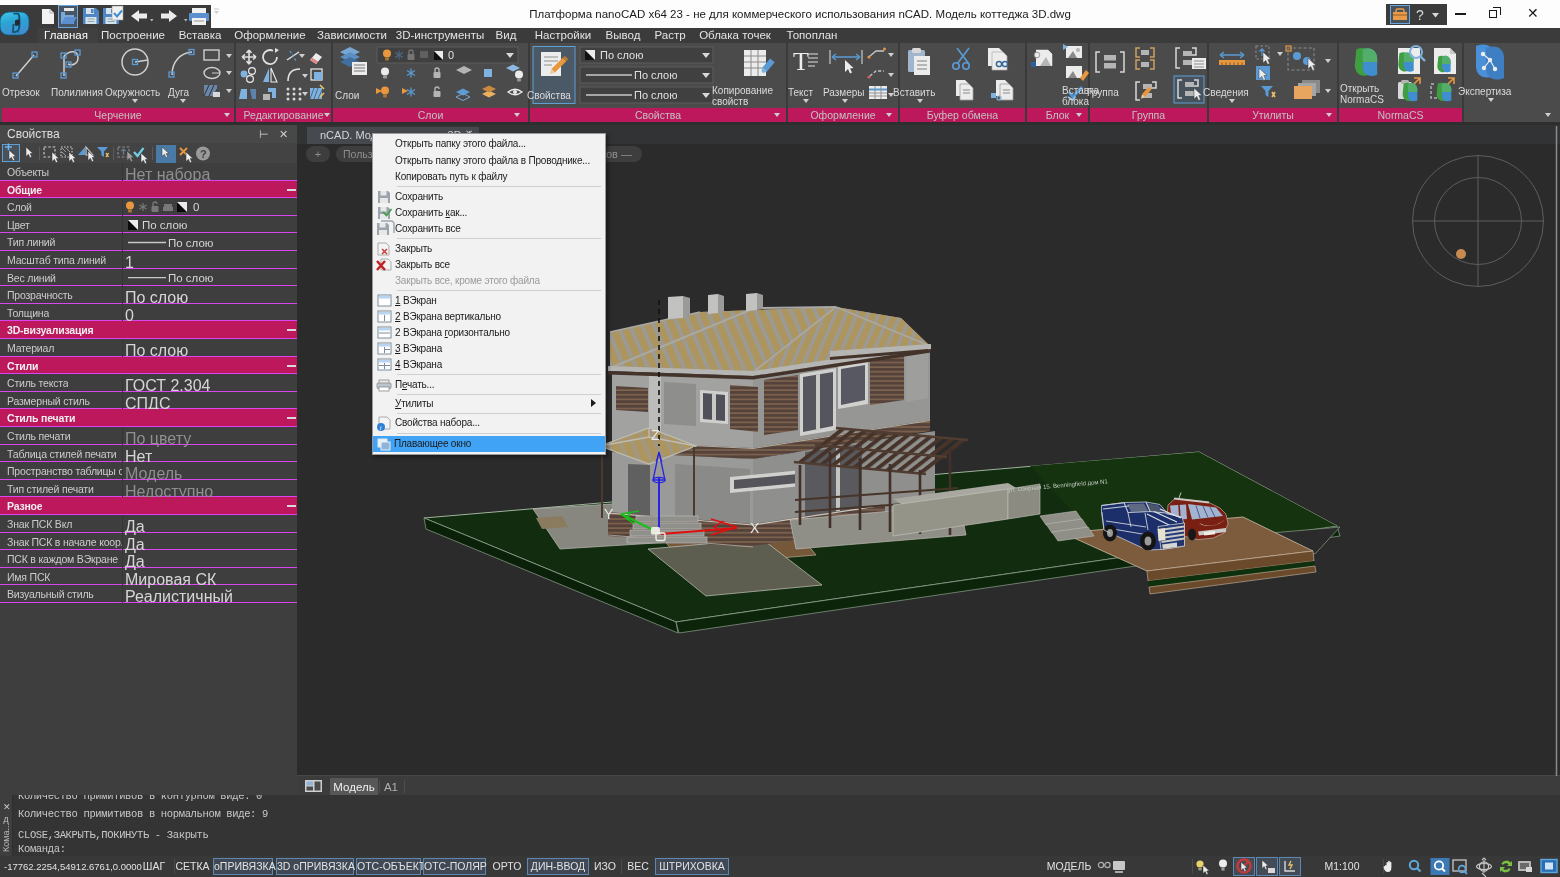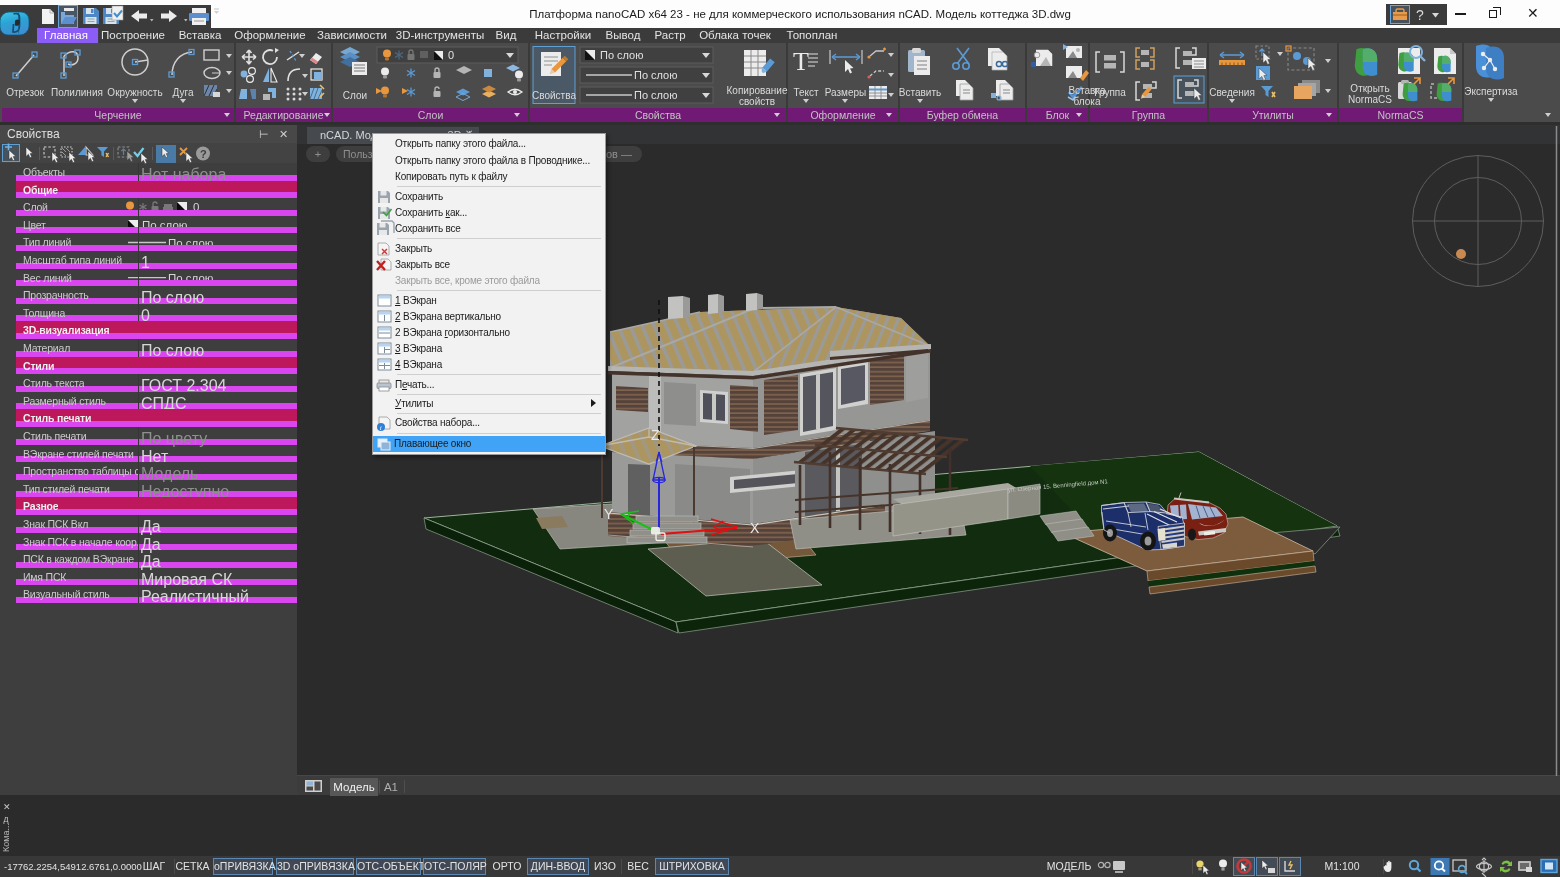--- a/index.html
+++ b/index.html
@@ -6,33 +6,33 @@
 #stage{position:relative;width:1560px;height:877px}
 
 #titlebar{position:absolute;left:0;top:0;width:1560px;height:28px;background:#fdfdfd}
 #qat{position:absolute;left:0;top:5px;width:211px;height:23px;background:#3b3b3b}
 #logoblock{position:absolute;left:0;top:5px;width:37px;height:38px;background:#3b3b3b}
 #title-text{position:absolute;left:0;top:8px;width:1600px;text-align:center;font-size:11.5px;color:#1a1a1a}
 #rstrip{position:absolute;left:1386px;top:4px;width:61px;height:21px;background:#3b3b3b}
 
 #tabrow{position:absolute;left:0;top:28px;width:1560px;height:15px;background:#3b3b3b}
 .rtab{position:absolute;top:28px;height:15px;font-size:11.5px;color:#e4e4e4;text-align:center;line-height:15px;white-space:nowrap;transform:translateX(-50%)}
-.rtab.active{background:#8b5cf6;color:#fff}
+.rtab.active{background:#404040;color:#fff}
 
 #ribbon{position:absolute;left:0;top:43px;width:1560px;height:79px;background:#4b4b4b}
-#ribbon .glabel{position:absolute;top:65px;height:14px;font-size:10.5px;color:#c2c2c2;text-align:center;line-height:14px;background:#701a75}
+#ribbon .glabel{position:absolute;top:65px;height:14px;font-size:10.5px;color:#c2c2c2;text-align:center;line-height:14px;background:#be185d}
 .gsep{position:absolute;top:0;width:2px;height:79px;background:#3a3a3a}
 #ribbonedge{position:absolute;left:0;top:122px;width:1560px;height:3px;background:#2e2e2e}
-.itext{position:absolute;font-size:10px;color:#dadada;text-align:center;line-height:11px;white-space:normal}
+.itext{position:absolute;font-size:10px;color:#dadada;text-align:left;line-height:11px;white-space:normal}
 .dd{position:absolute;width:0;height:0;border-left:3.5px solid transparent;border-right:3.5px solid transparent;border-top:4px solid #cfcfcf}
 
 #props{position:absolute;left:0;top:125px;width:297px;height:670px;background:#3e3e3e}
 #props .ptitle{position:absolute;left:0;top:0;width:297px;height:18px;background:#484848;color:#dedede;font-size:12px;line-height:18px;padding-left:7px}
 #ptools{position:absolute;left:0;top:18px;width:297px;height:20px;background:#434343}
-.prow{position:absolute;left:16px;width:304px;height:17.6px;border-bottom:6px solid #d946ef}
+.prow{position:absolute;left:0;width:304px;height:17.6px;border-bottom:1px solid #d946ef}
 .prow .pl{position:absolute;left:7px;top:3px;font-size:10.5px;letter-spacing:-0.2px;color:#cbcbcb;white-space:nowrap;max-width:116px;overflow:hidden}
 .prow .pv{position:absolute;left:125px;top:3px;font-size:16px;color:#d6d6d6;white-space:nowrap}
 .prow .pv.dim{color:#8f8f8f}
 .prow.hdr{background:#be185d}
 .prow.hdr .pl{color:#efefef;font-weight:bold}
 .prow .minus{position:absolute;right:8px;top:8px;width:9px;height:2px;background:#d8d8d8}
 .pcol{position:absolute;left:122px;top:0;width:1px;background:#363636}
 
 #canvas{position:absolute;left:297px;top:125px;width:1263px;height:670px;background:#2b2b2b}
 #doctabbar{position:absolute;left:297px;top:125px;width:1263px;height:19px;background:#323334}
@@ -760,21 +760,21 @@
 <div class="prow hdr" style="top:284.4px">
         <span class="pl">Стиль печати</span>
         <span class="minus"></span>
       </div>
 <div class="prow" style="top:302px">
         <span class="pl">Стиль печати</span>
         <span class="pv dim">По цвету</span>
         <span class="pcol" style="height:17.6px"></span>
       </div>
 <div class="prow" style="top:319.6px">
-        <span class="pl">ВЭкране стилей печати</span>
+        <span class="pl">Таблица стилей печати</span>
         <span class="pv">Нет</span>
         <span class="pcol" style="height:17.6px"></span>
       </div>
 <div class="prow" style="top:337.2px">
         <span class="pl">Пространство таблицы с...</span>
         <span class="pv dim">Модель</span>
         <span class="pcol" style="height:17.6px"></span>
       </div>
 <div class="prow" style="top:354.8px">
         <span class="pl">Тип стилей печати</span>
@@ -1144,20 +1144,27 @@
         <rect x="1518" y="5" width="13" height="10" rx="1" fill="#b8b8b8"></rect>
         <rect x="1520" y="7" width="9" height="6" fill="#6a6a6a"></rect>
         <rect x="1526" y="11" width="6" height="5" fill="#d8d8d8"></rect>
       </g>
 <g>
         <rect x="1541" y="3.5" width="16" height="13" fill="#2a6db5" stroke="#5fa8dc" stroke-width="1.4"></rect>
         <rect x="1545" y="6.5" width="8" height="7" fill="#cfe4f4"></rect>
       </g>
 </svg>
 
+<div id="cmd">
+<div class="cline" style="top:-5px">Количество примитивов в контурном виде: 0</div>
+<div class="cline" style="top:13px">Количество примитивов в нормальном виде: 9</div>
+<div class="cline" style="top:34px">CLOSE,ЗАКРЫТЬ,ПОКИНУТЬ - Закрыть</div>
+<div class="cline" style="top:48px">Команда:</div>
+<div id="cmdgutter"></div>
+</div>
 
 <div id="status">
 <div class="sbtn" style="left:4px;width:132px;text-align:left;font-size:9.5px">-17762.2254,54912.6761,0.0000</div>
 <div class="sbtn" style="left:136px;width:36px">ШАГ</div>
 <div class="ssep" style="left:174px"></div>
 <div class="sbtn" style="left:175px;width:35px">СЕТКА</div>
 <div class="sbtn on" style="left:213px;width:60px">оПРИВЯЗКА</div>
 <div class="sbtn on" style="left:276px;width:78px">3D оПРИВЯЗКА</div>
 <div class="sbtn on" style="left:356px;width:65px">ОТС-ОБЪЕКТ</div>
 <div class="sbtn on" style="left:423px;width:63px">ОТС-ПОЛЯР</div>

